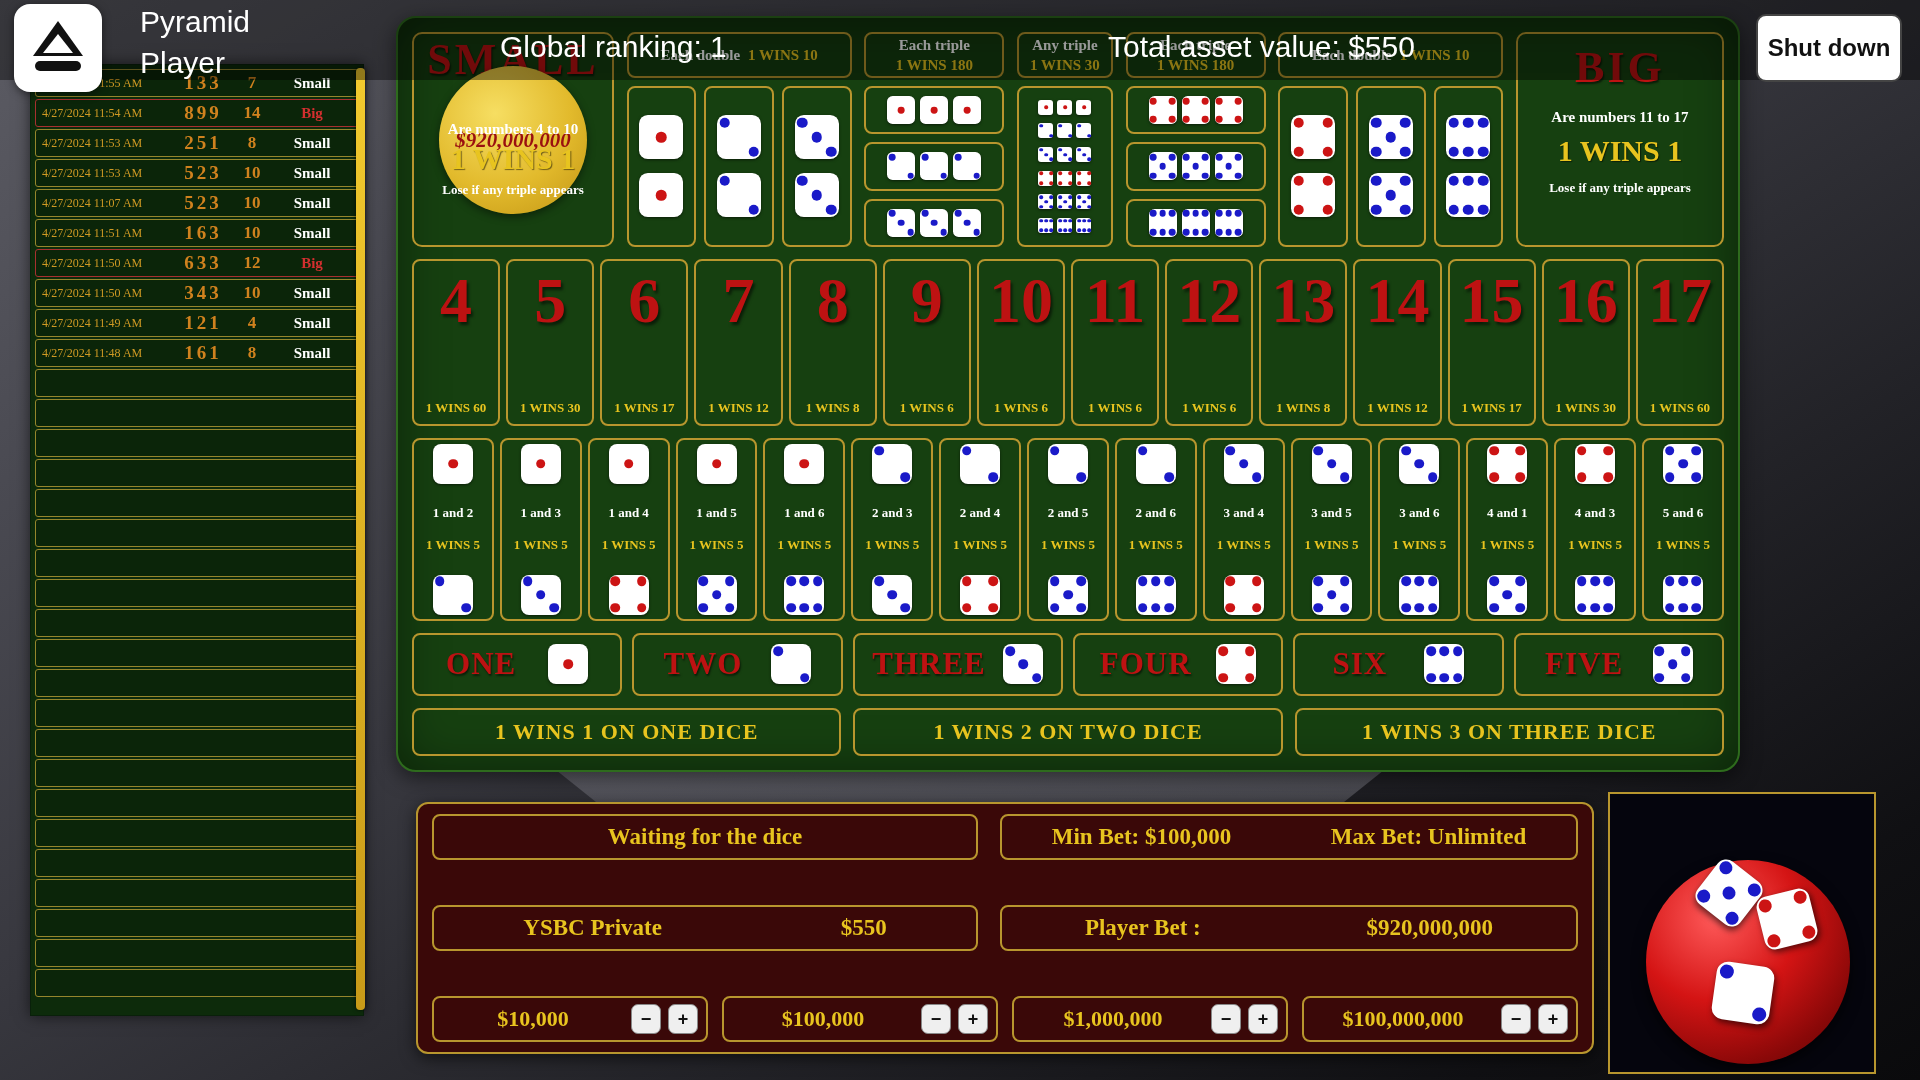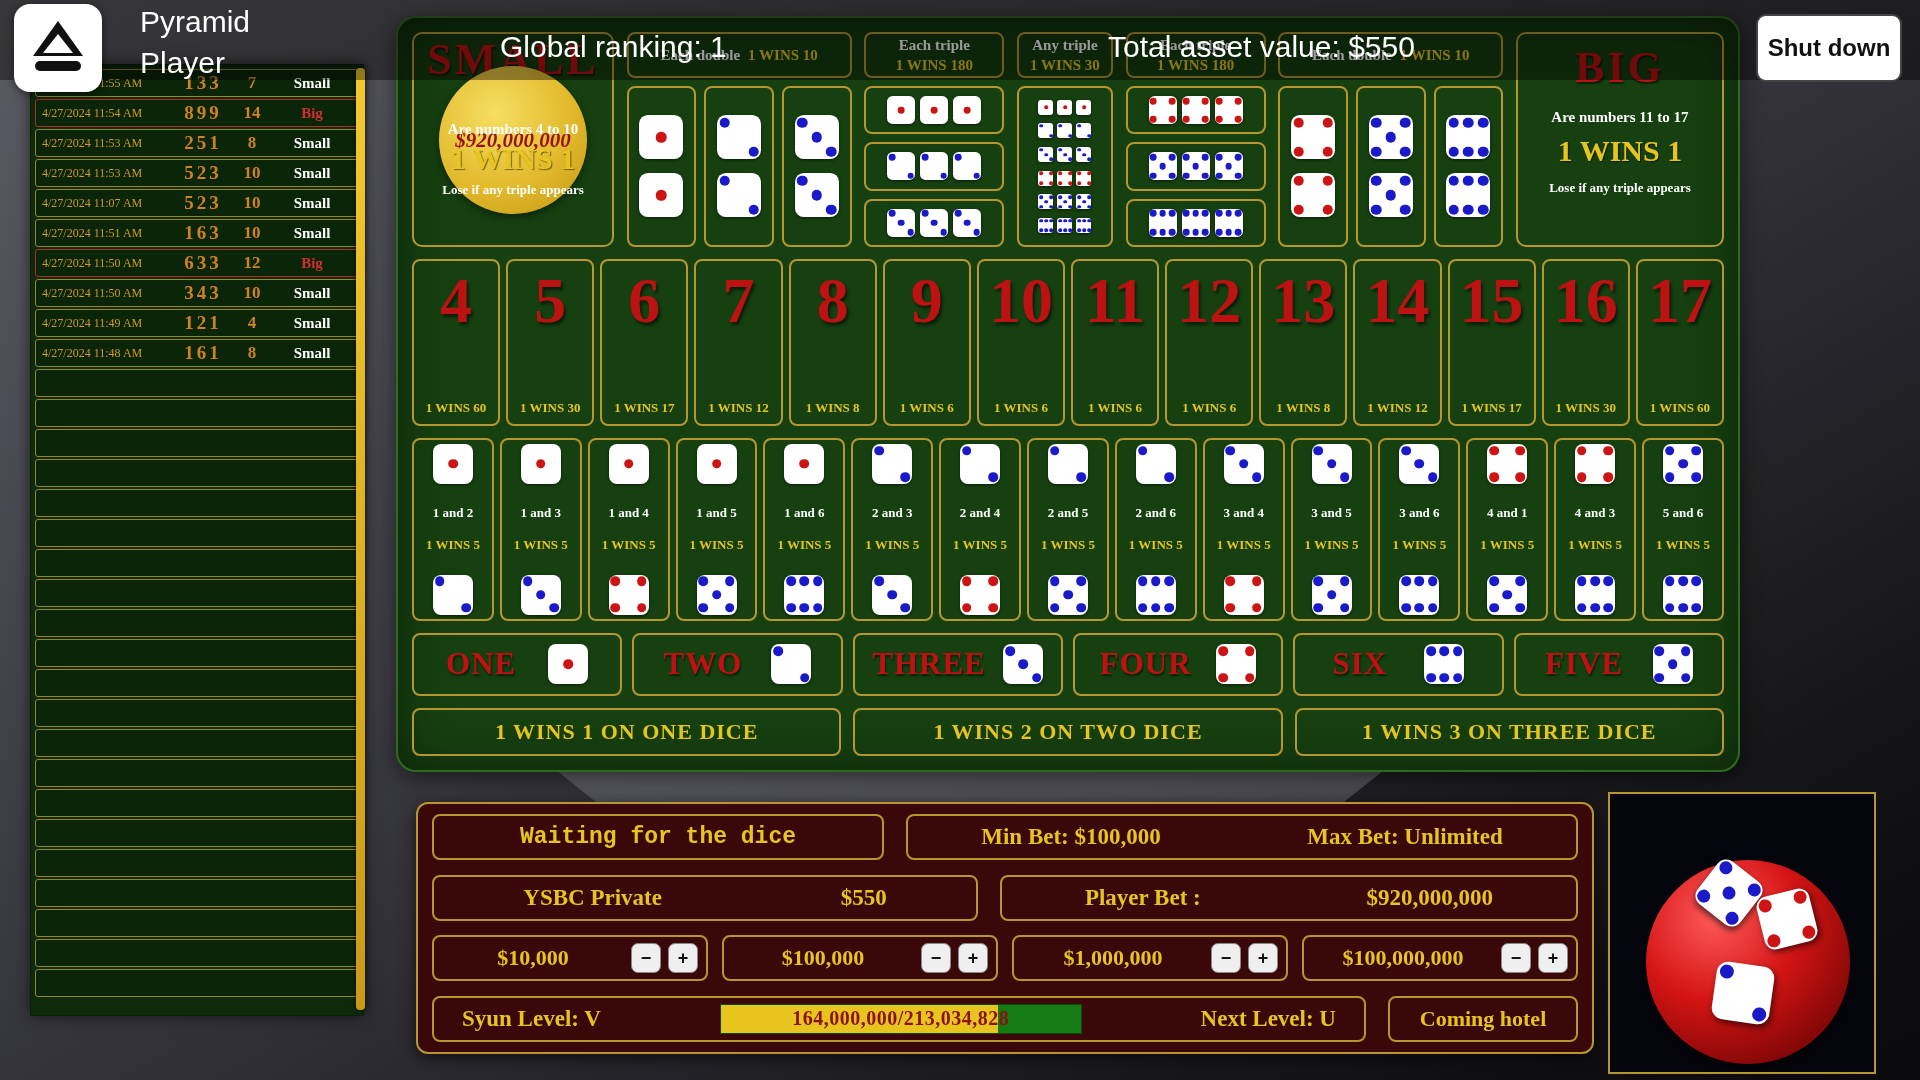--- a/index.html
+++ b/index.html
@@ -100,21 +100,21 @@
   .die-red .dot{background:#cc1414;}
   .die-blue .dot{background:#1a1ac8;}
 
   
   .bottom-panel{position:absolute;left:416px;top:802px;width:1178px;height:252px;background:#3a0808;
     border:2px solid #b8962e;border-radius:12px;padding:10px 14px;display:flex;flex-direction:column;
     justify-content:space-between;box-shadow:0 4px 16px rgba(0,0,0,.6);}
   .bp-row{display:flex;gap:22px;height:46px;}
   .bp-box{border:2px solid #b8962e;border-radius:8px;height:46px;display:flex;align-items:center;
     justify-content:center;color:#e8c41f;font-weight:bold;font-size:23px;}
-  .status-box{width:452px;font-family:Liberation Mono, monospace;}
+  .status-box{width:546px;}
   .minmax-box{flex:1;justify-content:space-around;text-align:center;}
   .venue-box{width:546px;justify-content:space-around;}
   .totalbet-box{flex:1;justify-content:space-around;}
   .chips-row{gap:14px;}
   .chip-box{flex:1;border:2px solid #b8962e;border-radius:8px;display:flex;align-items:center;padding:0 8px;}
   .chip-amt{flex:1;text-align:center;color:#e8c41f;font-weight:bold;font-size:22px;}
   .chip-btn{width:30px;height:30px;margin-left:7px;border:1px solid #888;border-radius:7px;background:#efefef;
     color:#111;font-family:"Liberation Sans",sans-serif;font-size:18px;font-weight:bold;display:flex;
     align-items:center;justify-content:center;cursor:pointer;line-height:1;}
   .level-box{flex:1;justify-content:space-between;padding:0 28px;}
@@ -988,33 +988,20 @@
           <span class="chip-amt">$1,000,000</span>
           <button class="chip-btn">−</button>
           <button class="chip-btn">+</button>
         </div>
         <div class="chip-box">
           <span class="chip-amt">$100,000,000</span>
           <button class="chip-btn">−</button>
           <button class="chip-btn">+</button>
         </div>
       </div>
-    <div class="bp-row">
-      <div class="bp-box level-box">
-        <span>Syun Level: V</span>
-        <div class="progress">
-          <div class="progress-fill" style="width: 77%;"></div>
-          <span class="progress-text">164,000,000/213,034,828</span>
-        </div>
-        <span>Next Level: U</span>
-      </div>
-      <div class="bp-box hotel-box">
-        <span>Coming hotel</span>
-      </div>
-    </div>
   </div>
 
   <div class="cup-panel">
     <div class="bowl"></div>
     <div class="cup-dice">
         <div class="die die-blue" style="height: 54px; width: 54px; position: absolute; left: 92px; top: 72px; transform: rotate(38deg);">
           <span class="dot" style="top: 17%; left: 17%;"></span>
           <span class="dot" style="top: 17%; left: 83%;"></span>
           <span class="dot" style="top: 50%; left: 50%;"></span>
           <span class="dot" style="top: 83%; left: 17%;"></span>

